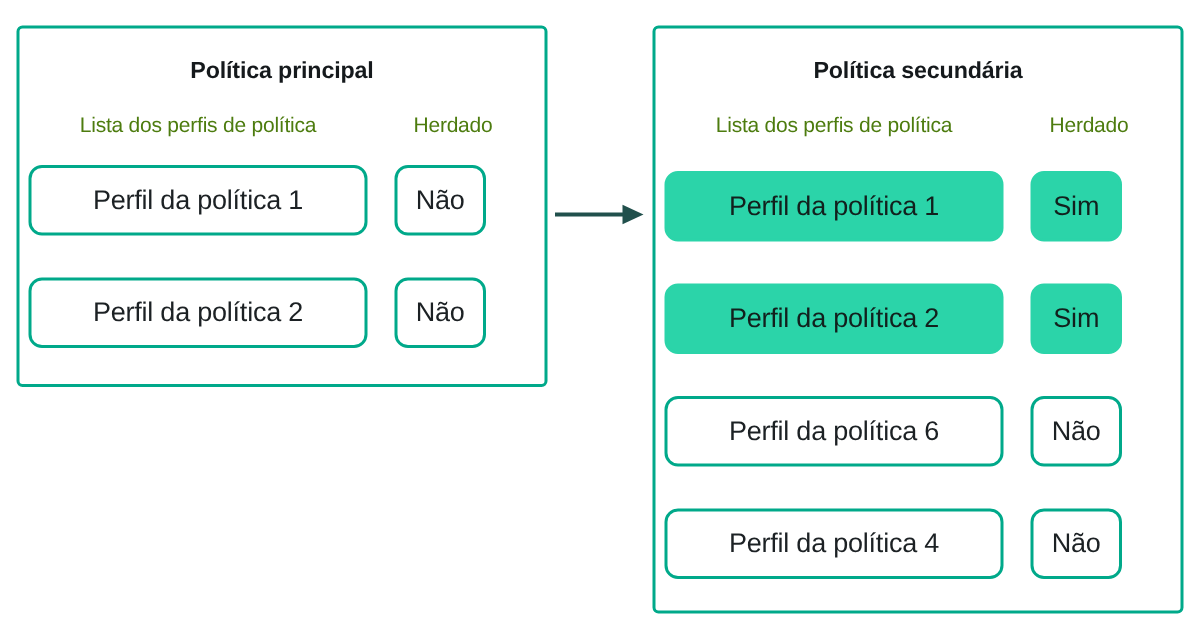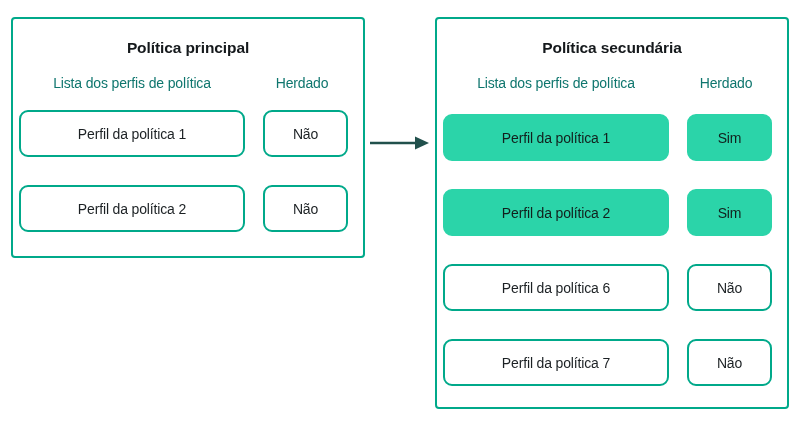--- a/index.html
+++ b/index.html
@@ -55,21 +55,21 @@
   .col-headers {
     position: absolute;
     left: 0;
     right: 0;
     top: 56px;
     height: 20px;
   }
   .col-header {
     position: absolute;
     font-size: 14px;
-    color: #0f766e;
+    color: #4d7c0f;
     letter-spacing: -0.15px;
     white-space: nowrap;
   }
   .col-header.profiles {
     left: 6px;
     width: 226px;
     text-align: center;
   }
   .col-header.inherited {
     left: 232px;
@@ -94,32 +94,32 @@
   .cell {
     position: absolute;
     box-sizing: border-box;
     border: 2px solid #00a98a;
     border-radius: 9px;
     background: #ffffff;
     height: 47px;
     display: flex;
     align-items: center;
     justify-content: center;
-    font-size: 14px;
+    font-size: 18px;
     color: #1c2124;
     letter-spacing: -0.15px;
     white-space: nowrap;
   }
   .cell.profile {
     left: 6px;
     width: 226px;
   }
   .cell.inherited {
     left: 250px;
-    width: 85px;
+    width: 61px;
     text-align: right;
   }
   .cell.filled {
     background: #2bd4a9;
     border-color: #2bd4a9;
     color: #12201d;
   }
 
   
   #arrow {
@@ -175,19 +175,19 @@
       </div>
       <div class="row" style="top:170px">
         <div class="cell profile filled">Perfil da política 2</div>
         <div class="cell inherited filled">Sim</div>
       </div>
       <div class="row" style="top:245px">
         <div class="cell profile">Perfil da política 6</div>
         <div class="cell inherited">Não</div>
       </div>
       <div class="row" style="top:320px">
-        <div class="cell profile">Perfil da política 7</div>
+        <div class="cell profile">Perfil da política 4</div>
         <div class="cell inherited">Não</div>
       </div>
     </div>
   </div>
 
 </div>
 
 </body></html>

